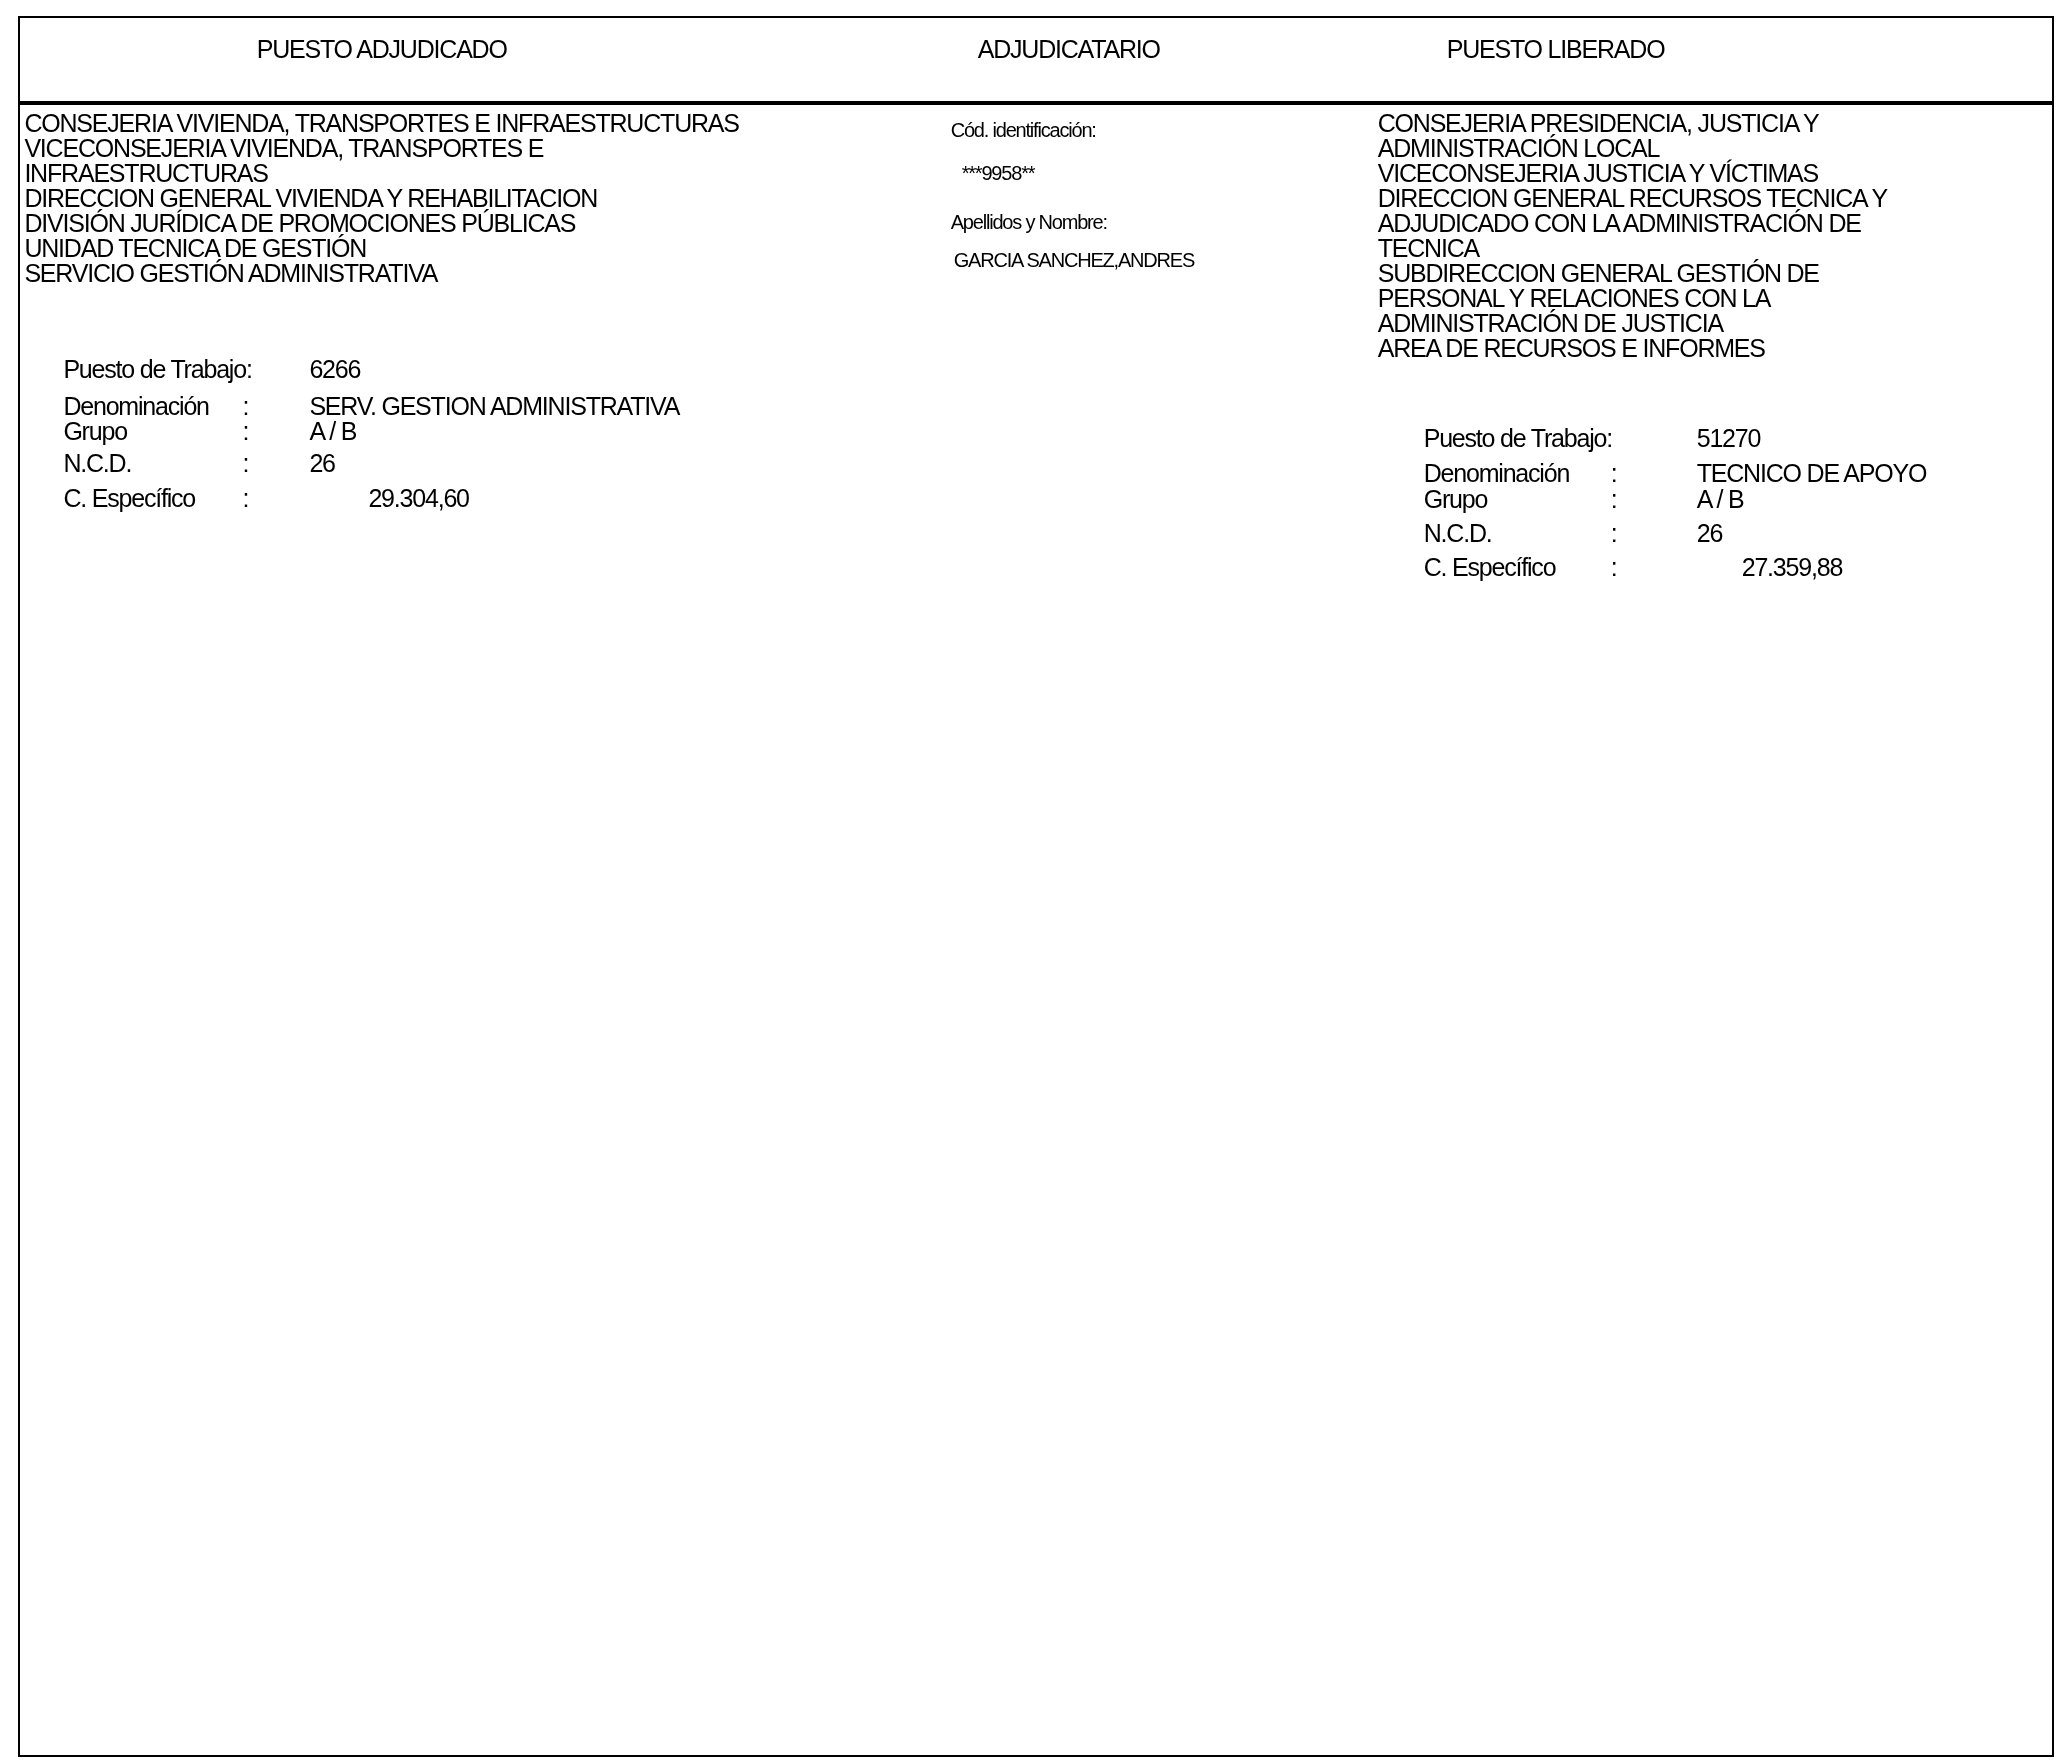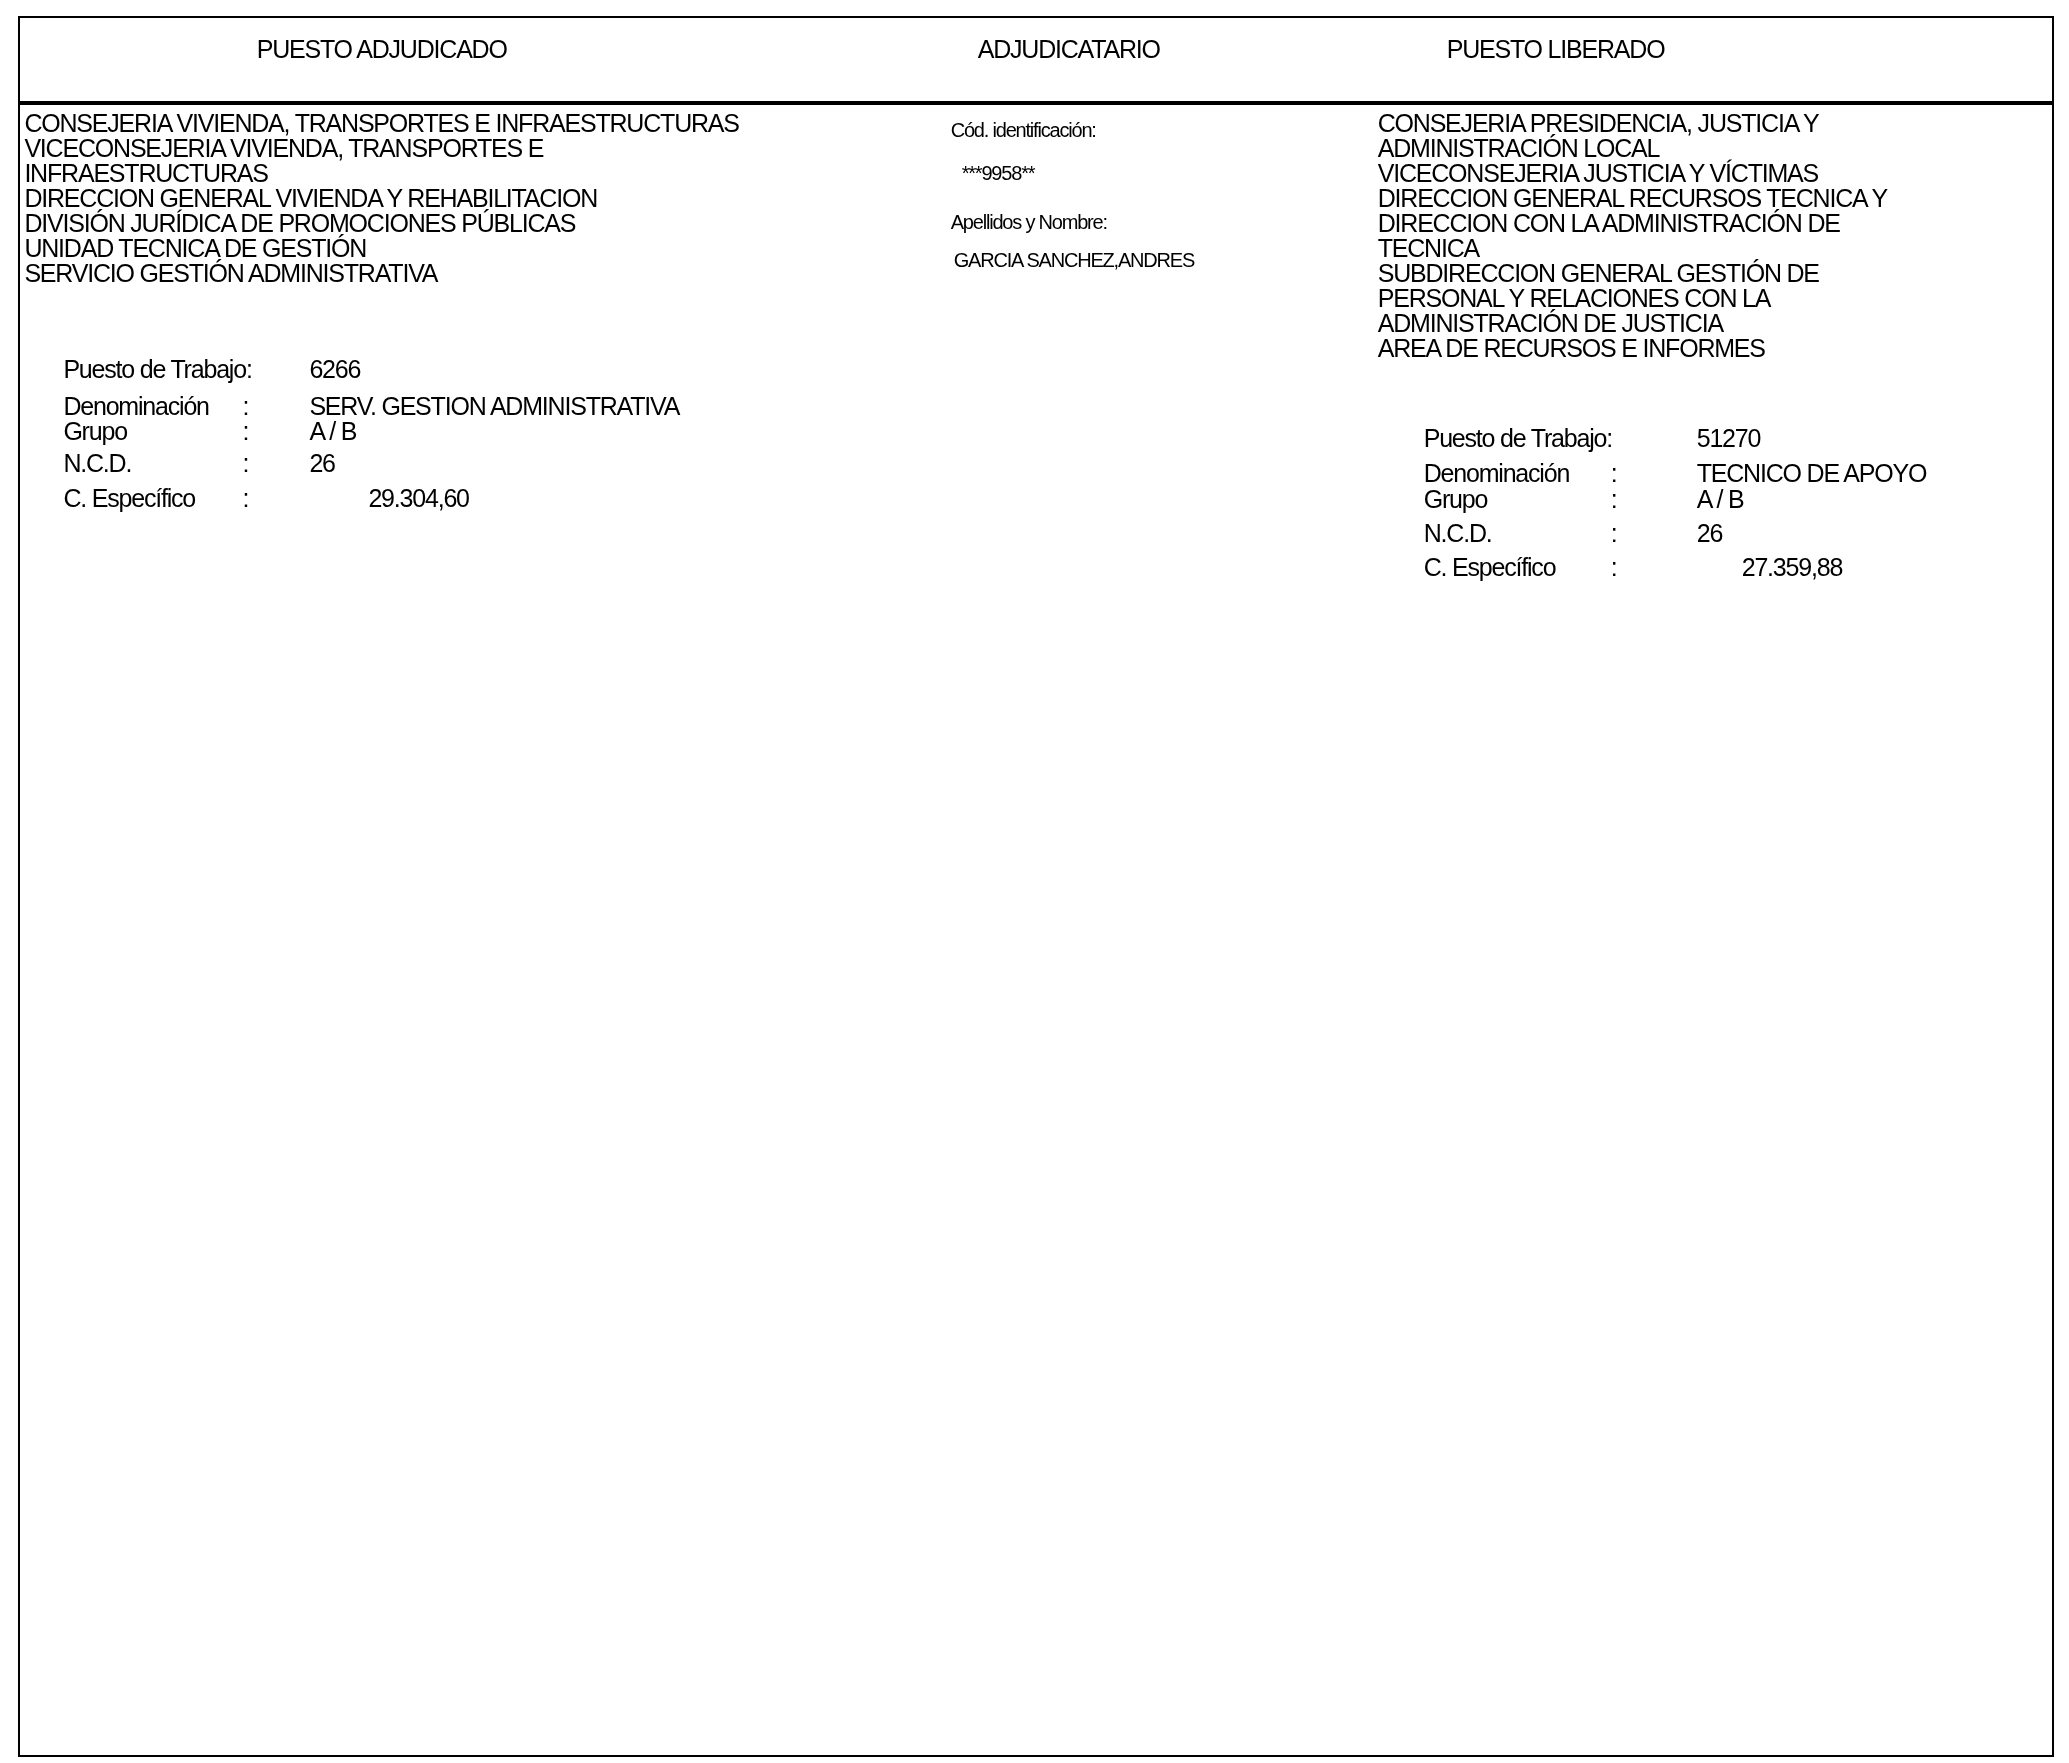--- a/index.html
+++ b/index.html
@@ -129,21 +129,21 @@
   <div class="mid-label cod-label">Cód. identificación:</div>
   <div class="mid-value cod-value">***9958**</div>
   <div class="mid-label nombre-label">Apellidos y Nombre:</div>
   <div class="mid-value nombre-value">GARCIA SANCHEZ,ANDRES</div>
 
   <div class="org-block org-right">
     <div>CONSEJERIA PRESIDENCIA, JUSTICIA Y</div>
     <div>ADMINISTRACIÓN LOCAL</div>
     <div>VICECONSEJERIA JUSTICIA Y VÍCTIMAS</div>
     <div>DIRECCION GENERAL RECURSOS TECNICA Y</div>
-    <div>DIRECCION CON LA ADMINISTRACIÓN DE</div>
+    <div>ADJUDICADO CON LA ADMINISTRACIÓN DE</div>
     <div>TECNICA</div>
     <div>SUBDIRECCION GENERAL GESTIÓN DE</div>
     <div>PERSONAL Y RELACIONES CON LA</div>
     <div>ADMINISTRACIÓN DE JUSTICIA</div>
     <div>AREA DE RECURSOS E INFORMES</div>
   </div>
 
   <div class="field-block fb-right">
     <div class="frow" style="top:0px">
       <span class="flabel">Puesto de Trabajo:</span>

